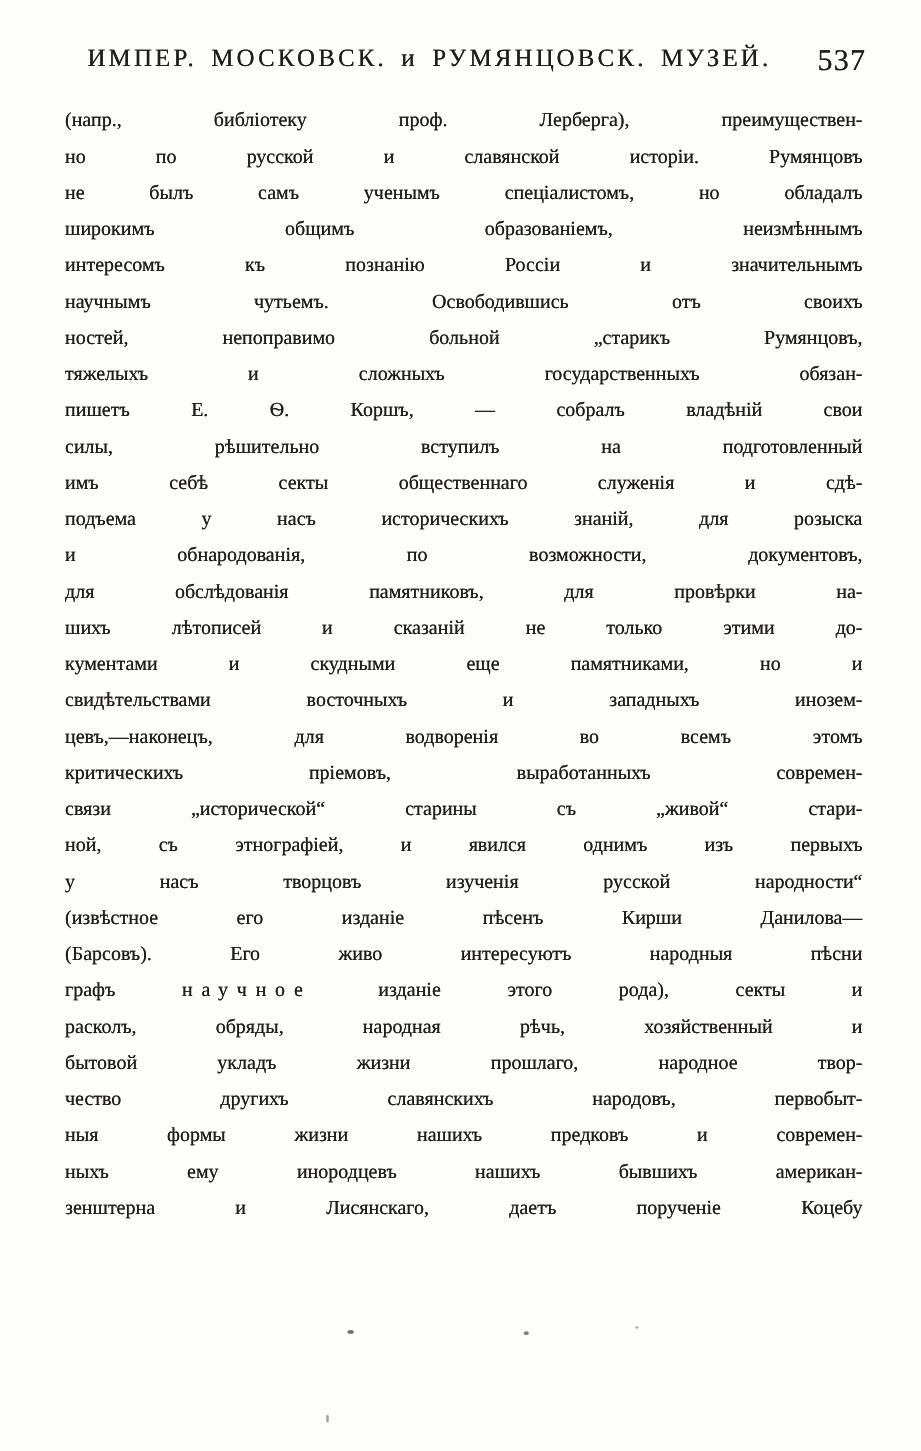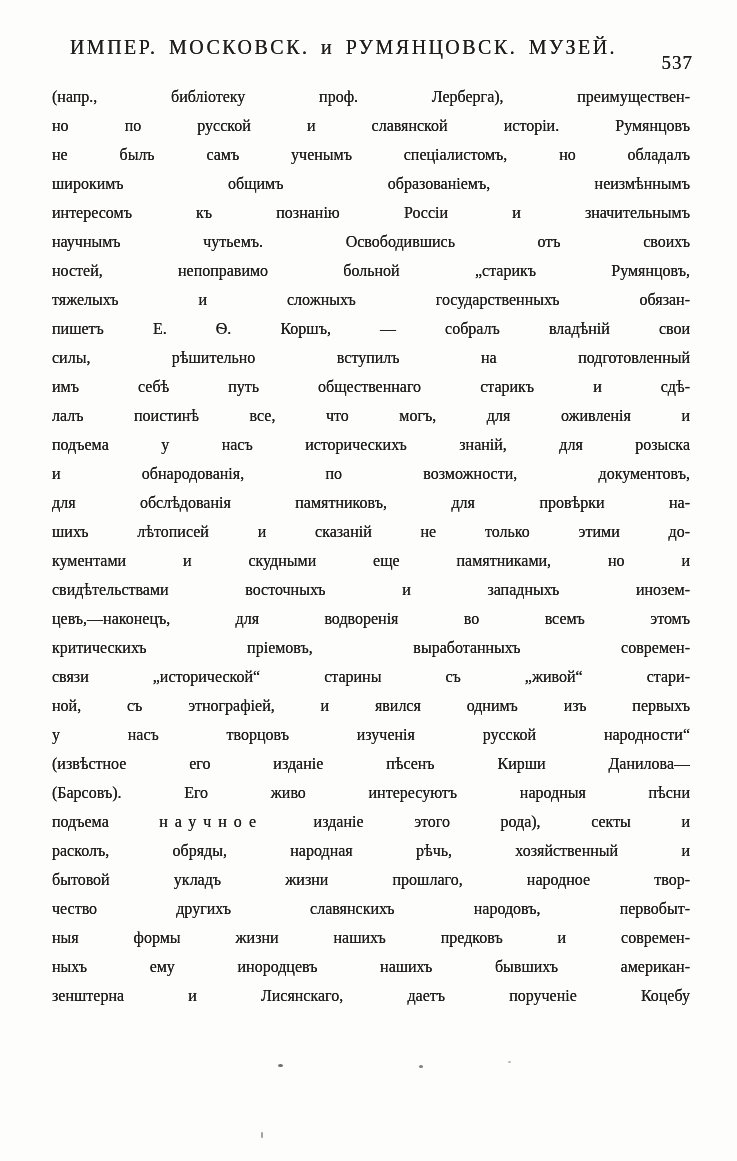--- a/index.html
+++ b/index.html
@@ -30,22 +30,22 @@
     text-align: center;
     font-size: 20px;
     letter-spacing: 2.5px;
     word-spacing: 4px;
     white-space: nowrap;
     color: var(--ink);
     text-shadow: 0 0 0.5px var(--ink);
   }
   .page-number {
     position: absolute;
-    right: 0; top: 16px;
-    font-size: 19px;
+    right: 0; top: 0;
+    font-size: 24px;
     letter-spacing: 1px;
     color: var(--ink);
     text-shadow: 0 0 0.5px var(--ink);
   }
   .body-text {
     position: absolute;
     left: 52px; top: 82px;
     width: 638px;
   }
   .line {
@@ -79,36 +79,35 @@
       <div class="line">(напр., библіотеку проф. Лерберга), преимуществен-</div>
       <div class="line">но по русской и славянской исторіи. Румянцовъ</div>
       <div class="line">не былъ самъ ученымъ спеціалистомъ, но обладалъ</div>
       <div class="line">широкимъ общимъ образованіемъ, неизмѣннымъ</div>
       <div class="line">интересомъ къ познанію Россіи и значительнымъ</div>
       <div class="line">научнымъ чутьемъ. Освободившись отъ своихъ</div>
       <div class="line">ностей, непоправимо больной „старикъ Румянцовъ,</div>
       <div class="line">тяжелыхъ и сложныхъ государственныхъ обязан-</div>
       <div class="line">пишетъ Е. Ѳ. Коршъ, — собралъ владѣній свои</div>
       <div class="line">силы, рѣшительно вступилъ на подготовленный</div>
-      <div class="line">имъ себѣ путь общественнаго старикъ и сдѣ-</div>
-      <div class="line">лалъ поистинѣ все, что могъ, для оживленія и</div>
+      <div class="line">имъ себѣ секты общественнаго служенія и сдѣ-</div>
       <div class="line">подъема у насъ историческихъ знаній, для розыска</div>
       <div class="line">и обнародованія, по возможности, документовъ,</div>
       <div class="line">для обслѣдованія памятниковъ, для провѣрки на-</div>
       <div class="line">шихъ лѣтописей и сказаній не только этими до-</div>
       <div class="line">кументами и скудными еще памятниками, но и</div>
       <div class="line">свидѣтельствами восточныхъ и западныхъ инозем-</div>
       <div class="line">цевъ,—наконецъ, для водворенія во всемъ этомъ</div>
       <div class="line">критическихъ пріемовъ, выработанныхъ современ-</div>
       <div class="line">связи „исторической“ старины съ „живой“ стари-</div>
       <div class="line">ной, съ этнографіей, и явился однимъ изъ первыхъ</div>
       <div class="line">у насъ творцовъ изученія русской народности“</div>
       <div class="line">(извѣстное его изданіе пѣсенъ Кирши Данилова—</div>
       <div class="line">(Барсовъ). Его живо интересуютъ народныя пѣсни</div>
-      <div class="line"><span>подъема </span><span class="spaced">научное</span><span> изданіе этого рода), секты и</span></div>
+      <div class="line"><span>графъ </span><span class="spaced">научное</span><span> изданіе этого рода), секты и</span></div>
       <div class="line">расколъ, обряды, народная рѣчь, хозяйственный и</div>
       <div class="line">бытовой укладъ жизни прошлаго, народное твор-</div>
       <div class="line">чество другихъ славянскихъ народовъ, первобыт-</div>
       <div class="line">ныя формы жизни нашихъ предковъ и современ-</div>
       <div class="line">ныхъ ему инородцевъ нашихъ бывшихъ американ-</div>
       <div class="line">зенштерна и Лисянскаго, даетъ порученіе Коцебу</div>
     </div>
 
   <div class="speck" style="left:278px; top:1064px; width:5px; height:3px; opacity:.8;"></div>
   <div class="speck" style="left:419px; top:1065px; width:4px; height:3px; opacity:.7;"></div>

